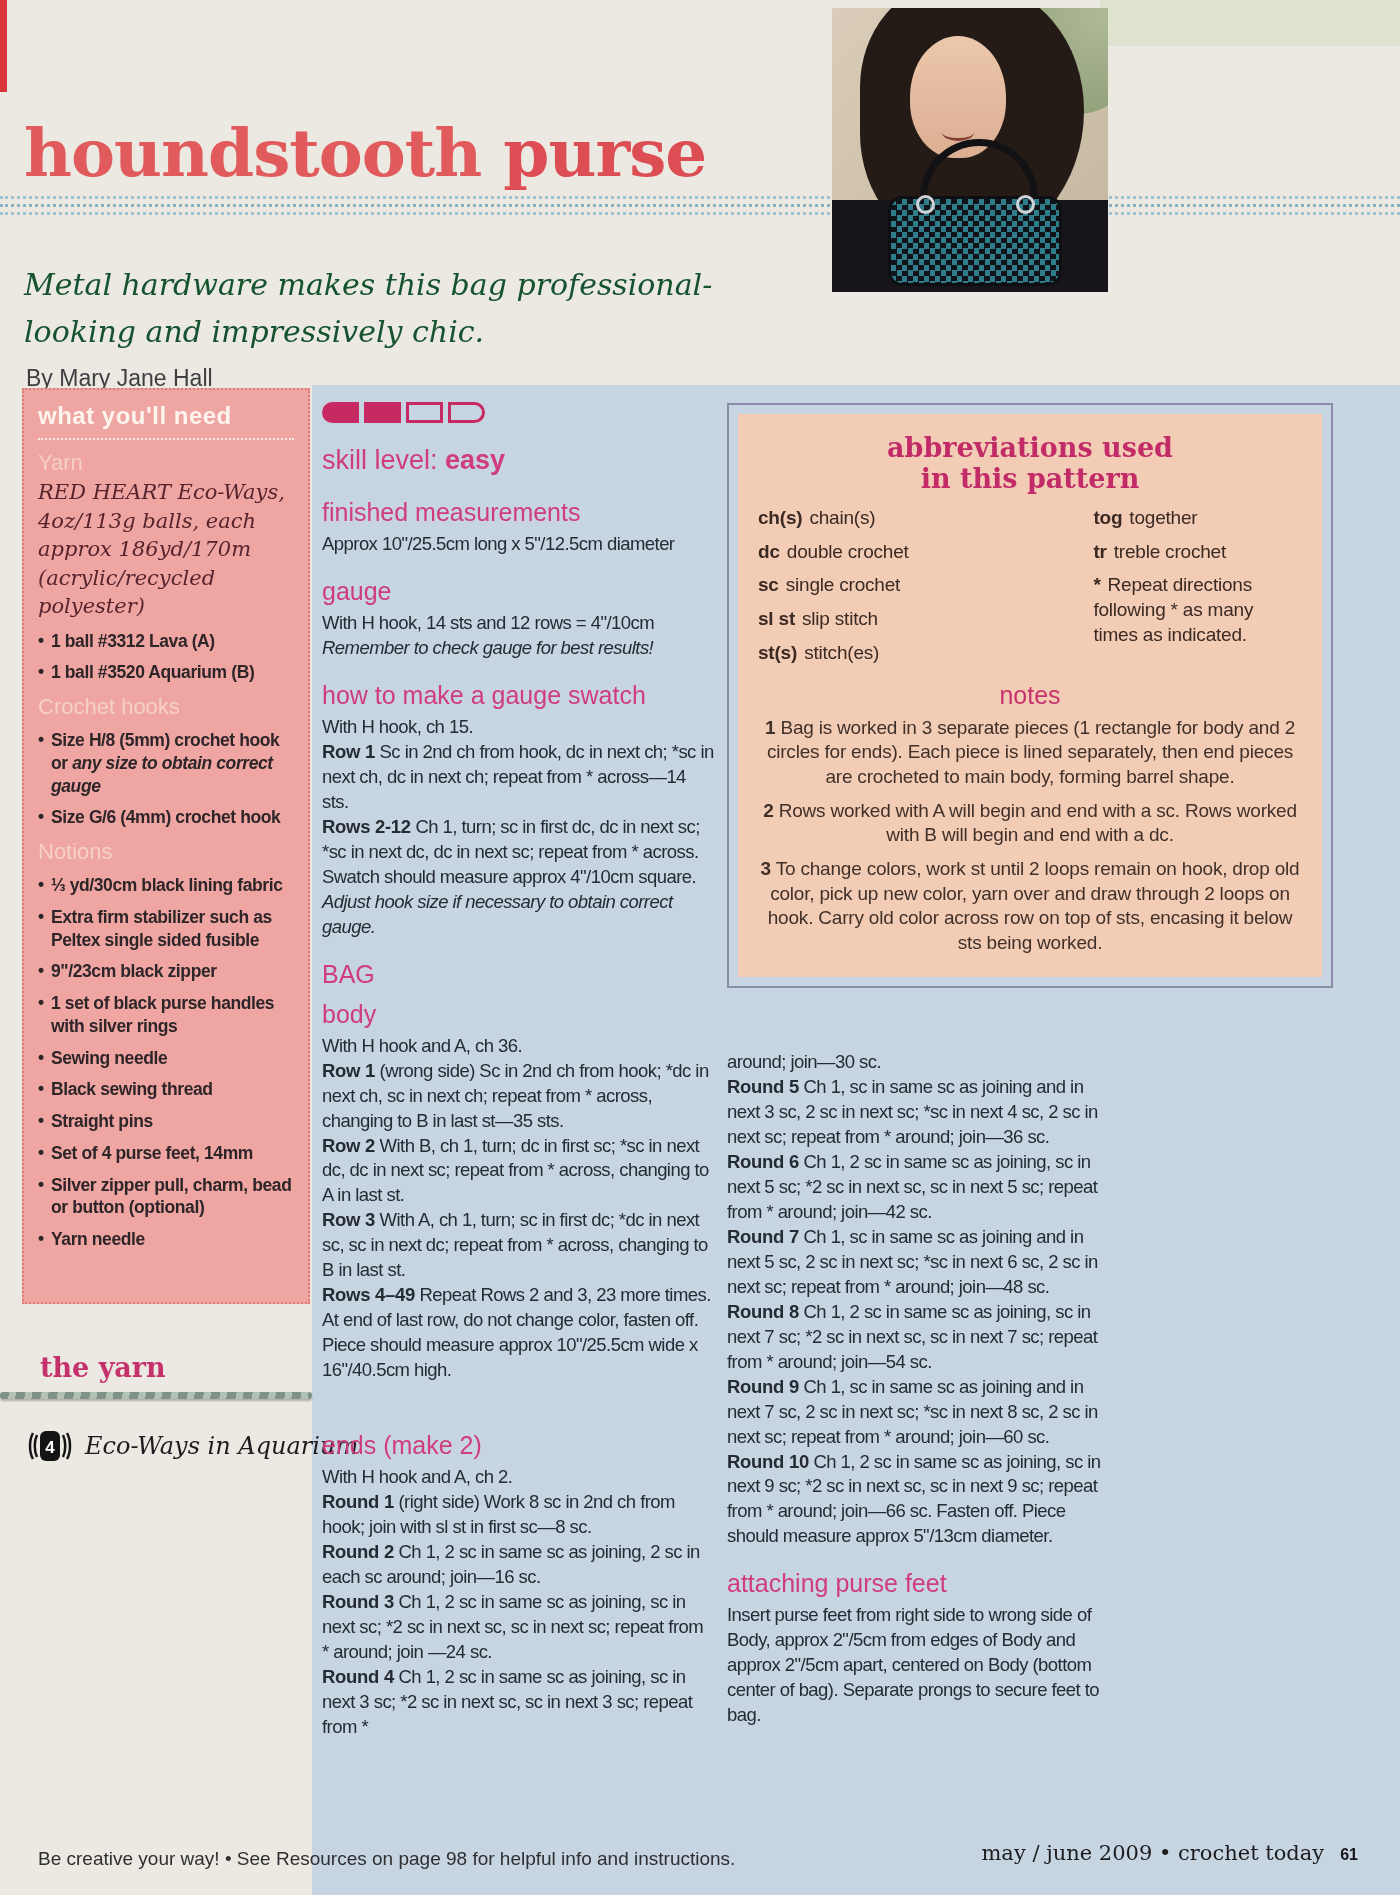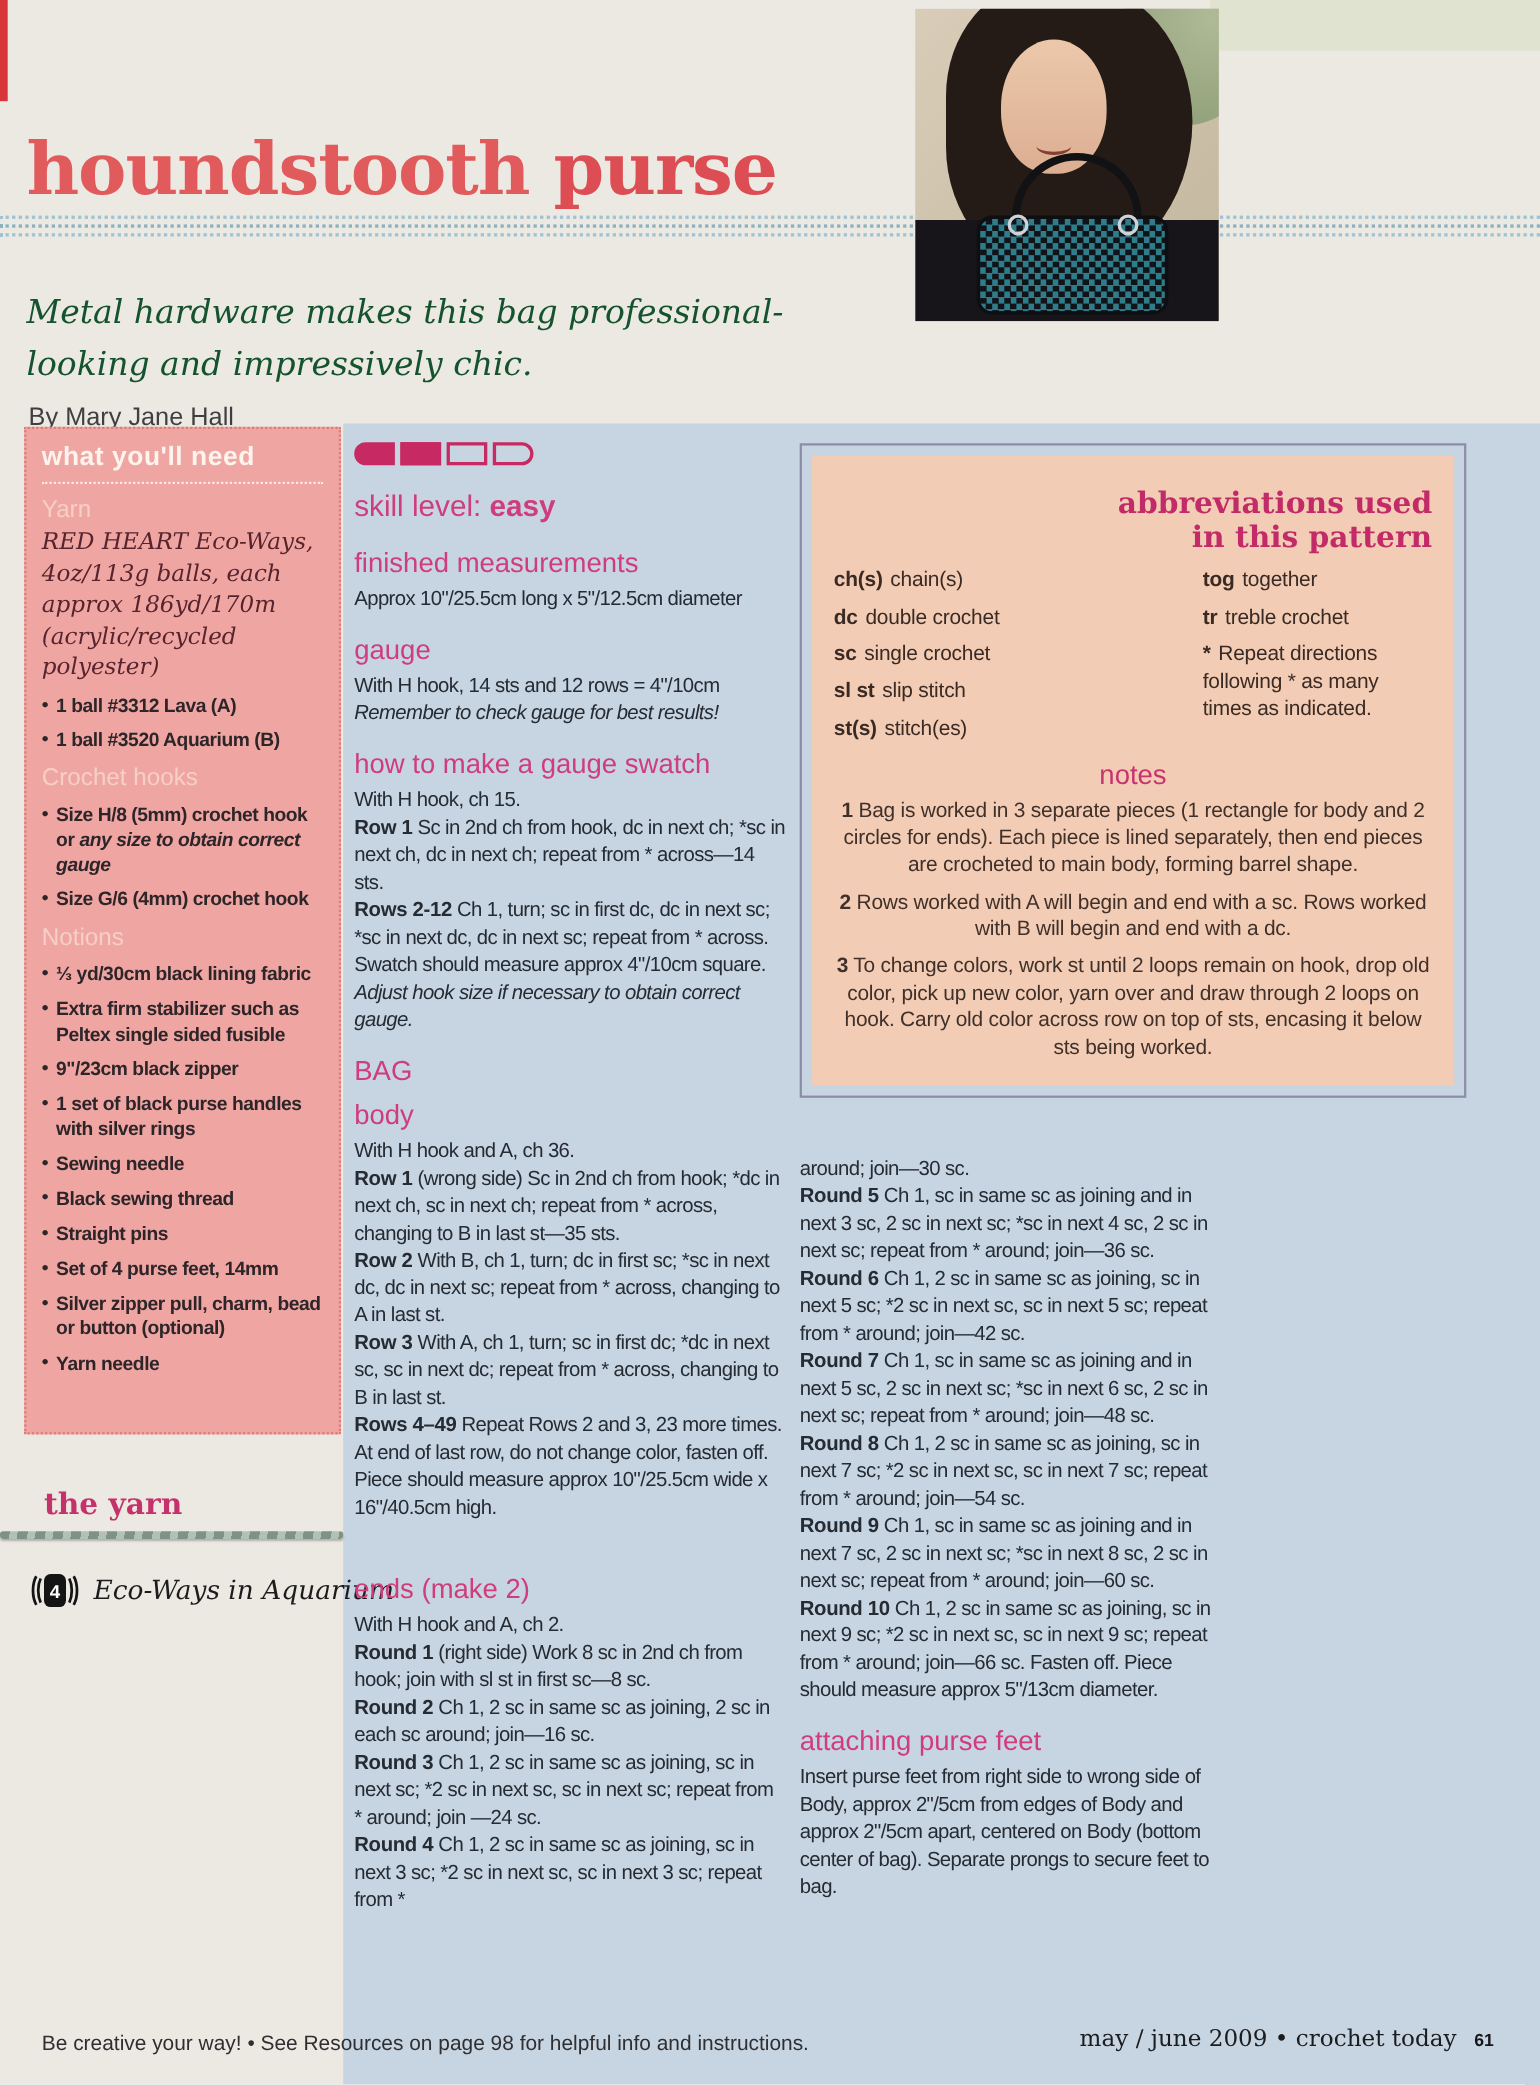--- a/index.html
+++ b/index.html
@@ -63,21 +63,21 @@
   .mh.tight { margin-bottom:0; }
   .mh.sub { margin-top:12px; }
   .mh.gap { margin-top:48px; }
   .para { font-size:18.5px; line-height:1.35; letter-spacing:-0.55px; margin:0; }
   .para b { font-weight:bold; letter-spacing:-0.3px; }
   .para i { font-style:italic; }
 
   
   .abbr { position:absolute; left:727px; top:403px; width:606px; border:2px solid #8a8ca8; background:#c7d4e1; padding:9px; box-sizing:border-box; }
   .abbr-in { background:#f2ccb4; padding:14px 20px 12px; }
-  .abbr-title { text-align:right; font-family:"DejaVu Serif", serif; font-weight:bold; font-size:27px; line-height:1.15; color:#c22b68; margin:14px 0 12px; }
+  .abbr-title { text-align:center; font-family:"DejaVu Serif", serif; font-weight:bold; font-size:27px; line-height:1.15; color:#c22b68; margin:4px 0 12px; }
   .abbr-cols { display:flex; gap:12px; }
   .abbr-left { flex:1.55; }
   .abbr-right { flex:1; }
   .abbr-row { font-size:19px; color:#3a2a23; margin-bottom:9px; letter-spacing:-0.2px; line-height:1.3; }
   .abbr-row b { margin-right:7px; }
   .notes-h { text-align:center; font-size:25px; color:#c8326e; margin:6px 0 6px; }
   .note { font-size:19px; line-height:1.3; color:#40302a; letter-spacing:-0.2px; margin:0 0 9px;text-align:center; }
 
   
   .rcol { position:absolute; left:727px; top:1050px; width:392px; color:#252b33; }

